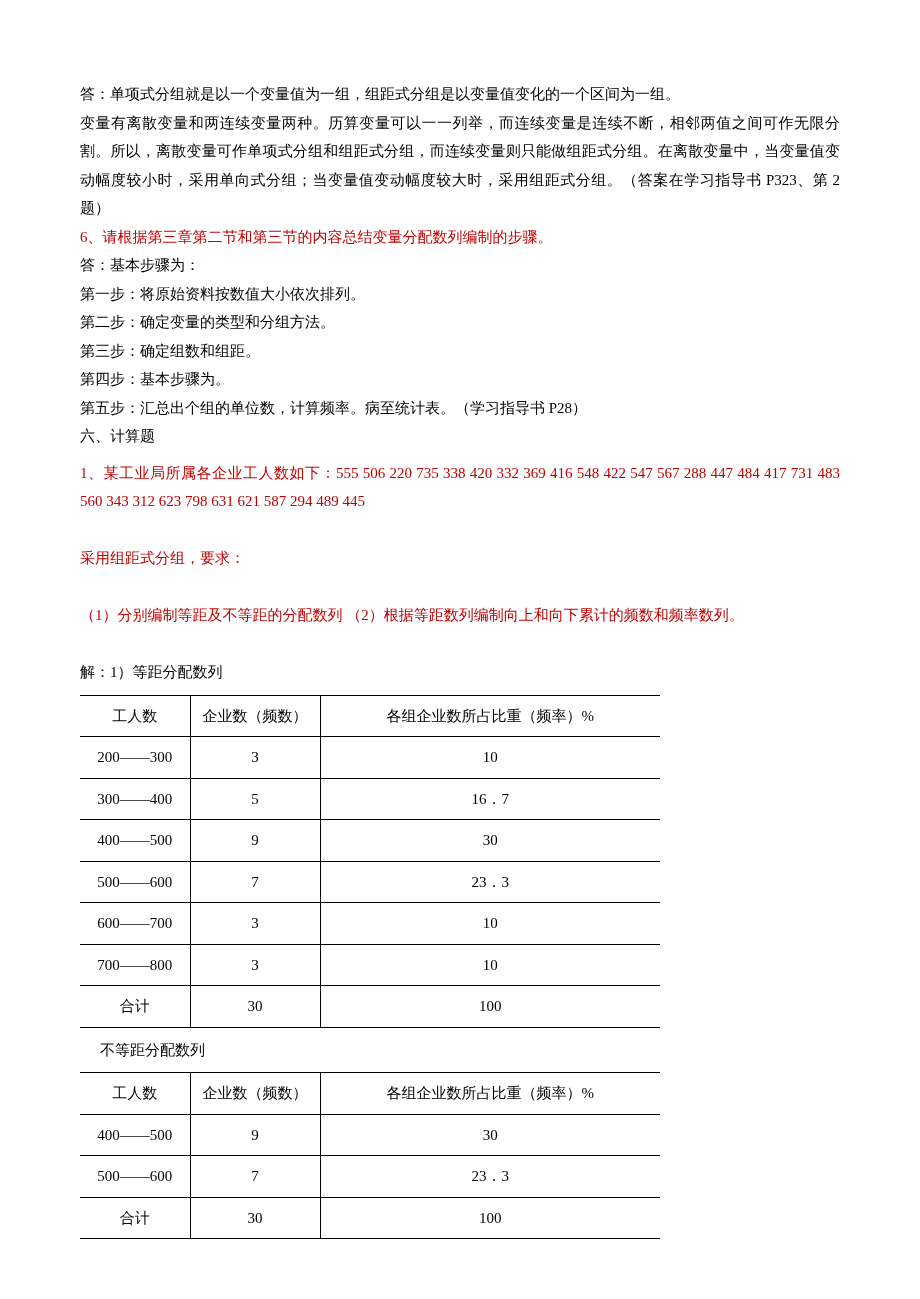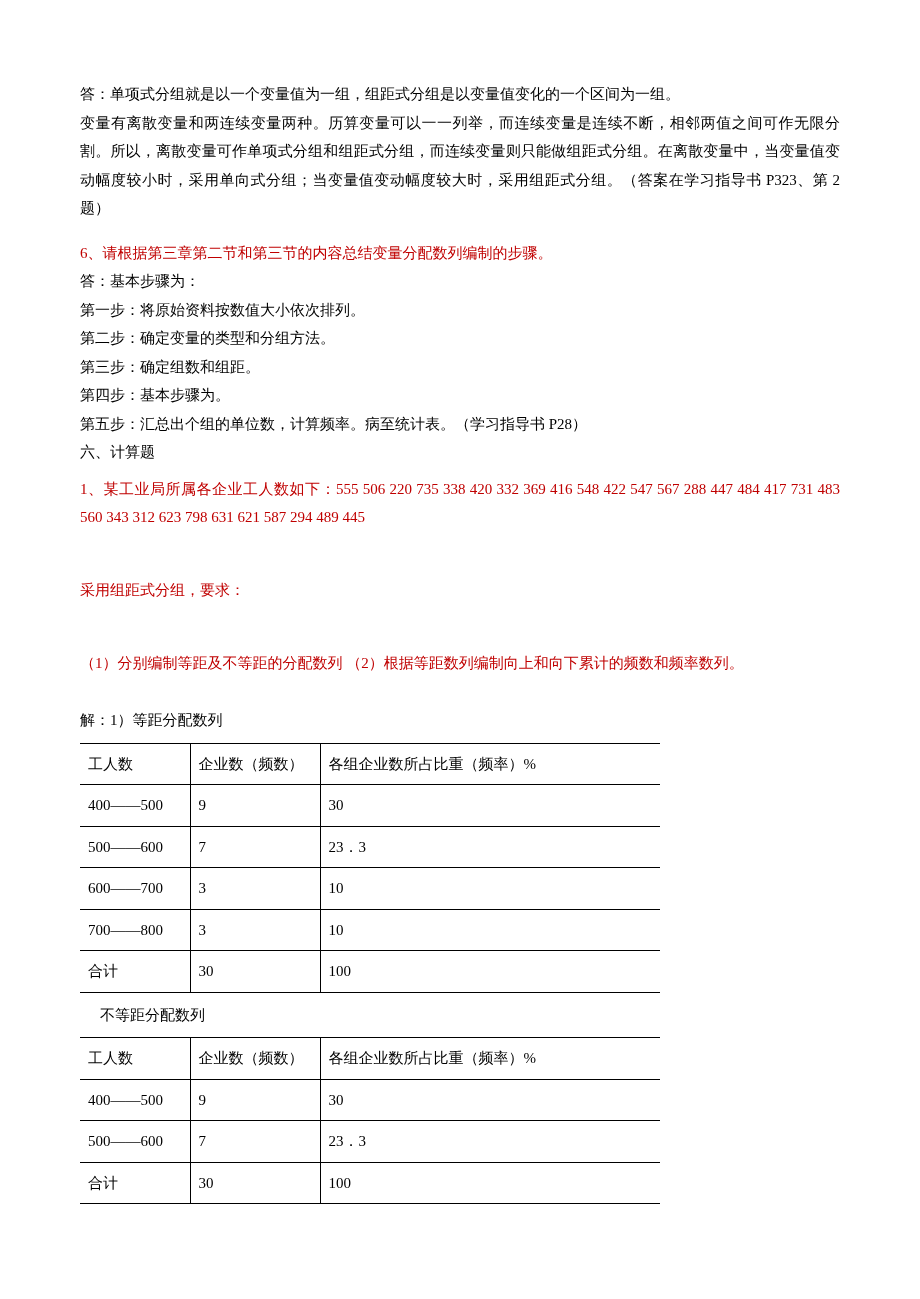--- a/index.html
+++ b/index.html
@@ -7,33 +7,33 @@
       font-family: "SimSun", "宋体", serif;
       font-size: 15px;
       line-height: 1.9;
       color: #000;
       background: #fff;
       width: 920px;
       padding: 80px 80px 20px 80px;
       position: relative;
     }
     .para { text-align: justify; }
-    .red { color: #c00000; margin-top: 16px; }
+    .red { color: #c00000; }
     .section-break { margin-top: 8px; }
     table {
       border-collapse: collapse;
       margin: 8px 0;
       width: 580px;
     }
     table th, table td {
       border-top: 1.5px solid #000;
       border-bottom: 1.5px solid #000;
       border-left: none;
       border-right: none;
-      text-align: left;
+      text-align: center;
       padding: 6px 8px;
       font-weight: normal;
       vertical-align: middle;
     }
     table th { font-size: 15px; }
     table td { font-size: 15px; }
     .col-sep { border-right: 1px solid #000; }
     .col1 { width: 110px; }
     .col2 { width: 130px; }
     .col3 { width: 340px; }
@@ -66,20 +66,30 @@
 
 <table>
   <thead>
     <tr>
       <th class="col1 col-sep">工人数</th>
       <th class="col2 col-sep">企业数（频数）</th>
       <th class="col3">各组企业数所占比重（频率）%</th>
     </tr>
   </thead>
   <tbody>
+    <tr>
+      <td class="col-sep range-cell">200——300</td>
+      <td class="col-sep">3</td>
+      <td>10</td>
+    </tr>
+    <tr>
+      <td class="col-sep range-cell">300——400</td>
+      <td class="col-sep">5</td>
+      <td>16．7</td>
+    </tr>
     <tr>
       <td class="col-sep range-cell">400——500</td>
       <td class="col-sep">9</td>
       <td>30</td>
     </tr>
     <tr>
       <td class="col-sep range-cell">500——600</td>
       <td class="col-sep">7</td>
       <td>23．3</td>
     </tr>

